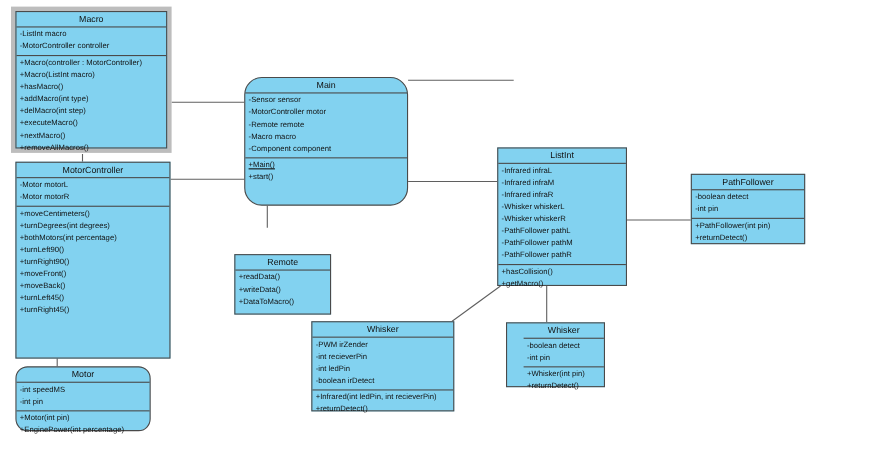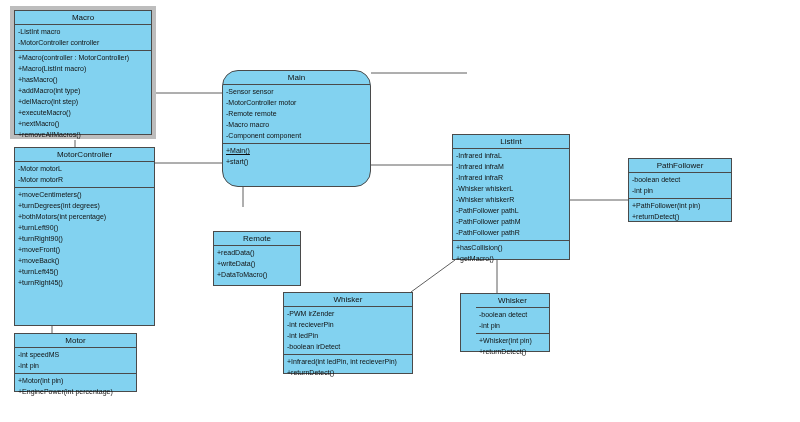--- a/index.html
+++ b/index.html
@@ -35,21 +35,21 @@
     border-top:1px solid var(--border);
     padding:1px 0 2px 0;
     overflow:hidden;
   }
   .member{
     padding-left:3px;white-space:nowrap;overflow:hidden;
   }
   
   #cls-macro          {left:14px;  top:10px;  width:138px; height:125px;}
   #cls-motorcontroller{left:14px;  top:147px; width:141px; height:179px;}
-  #cls-motor          {left:14px;  top:333px; width:123px; height:59px;}
+  #cls-motor          {left:14px;  top:333px; width:123px; height:59px;border-radius:11px;}
   #cls-main           {left:222px; top:70px;  width:149px; height:117px;border-radius:16px;}
   #cls-remote         {left:213px; top:207px; width:88px; height:55px;margin-top:24px;}
   #cls-component      {left:467px; top:50px;  width:103px; height:75px;}
   #cls-sensor         {left:452px; top:134px; width:118px; height:126px;}
   #cls-pathfollower   {left:628px; top:158px; width:104px; height:64px;}
   #cls-infrared       {left:283px; top:292px; width:130px; height:82px;}
   #cls-whisker        {left:460px; top:293px; width:90px;  height:59px;padding-left:15px;}
 </style>
 </head>
 <body>

